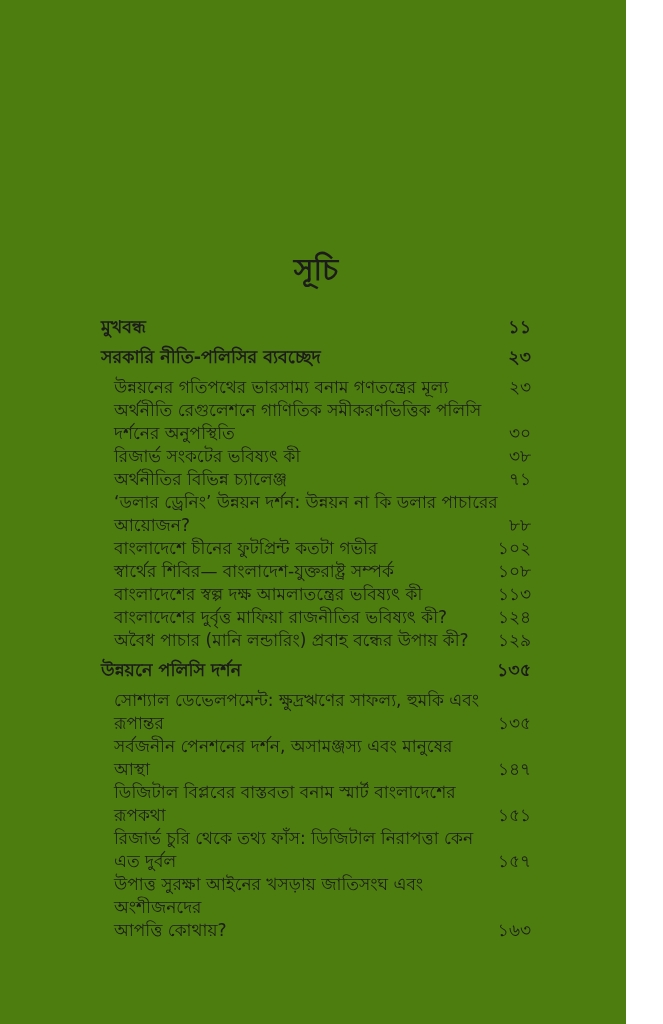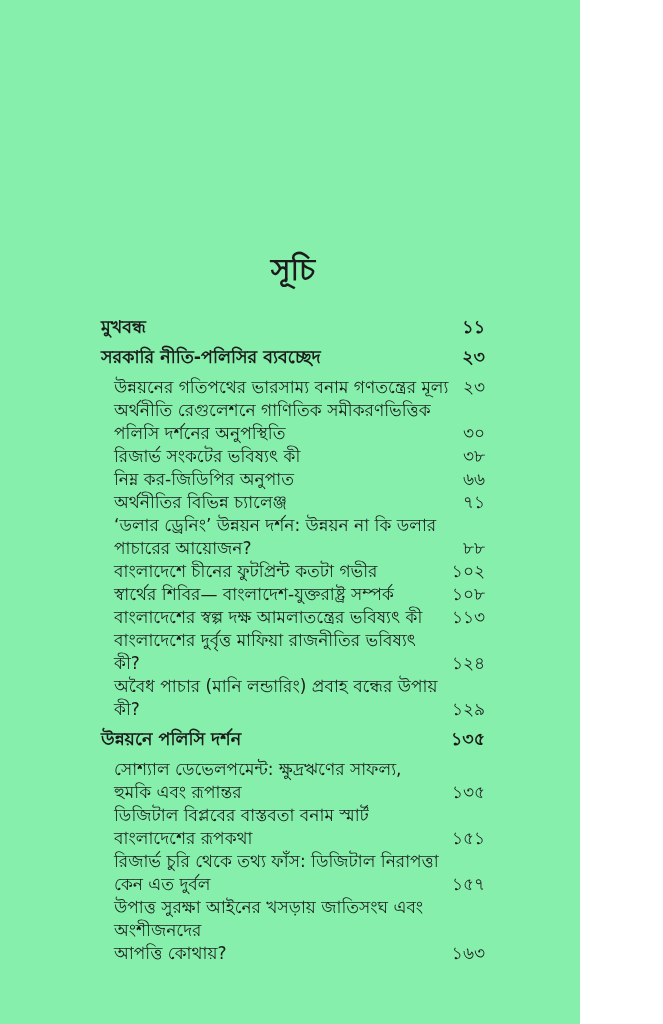--- a/index.html
+++ b/index.html
@@ -7,24 +7,24 @@
     width: 663px;
     height: 1024px;
     background: #ffffff;
     color: #1b1b1b;
     font-family: "DejaVu Sans", "Liberation Sans", sans-serif;
     overflow: hidden;
     -webkit-font-smoothing: antialiased;
   }
   .page {
     box-sizing: border-box;
-    width: 580px;
+    width: 626px;
     height: 1024px;
     padding: 252px 95px 0 101px;
-    background: #86efac;
+    background: #4d7c0f;
   }
   .toc-title {
     text-align: center;
     font-weight: 700;
     font-size: 30px;
     line-height: 36px;
     margin: 0 0 28px 0;
   }
   .toc-list {
     font-size: 17px;
@@ -74,24 +74,20 @@
       </div>
       <div class="toc-row item">
         <span class="toc-label">অর্থনীতি রেগুলেশনে গাণিতিক সমীকরণভিত্তিক পলিসি দর্শনের অনুপস্থিতি</span>
         <span class="toc-page">৩০</span>
       </div>
       <div class="toc-row item">
         <span class="toc-label">রিজার্ভ সংকটের ভবিষ্যৎ কী</span>
         <span class="toc-page">৩৮</span>
       </div>
       <div class="toc-row item">
-        <span class="toc-label">নিম্ন কর-জিডিপির অনুপাত</span>
-        <span class="toc-page">৬৬</span>
-      </div>
-      <div class="toc-row item">
         <span class="toc-label">অর্থনীতির বিভিন্ন চ্যালেঞ্জ</span>
         <span class="toc-page">৭১</span>
       </div>
       <div class="toc-row item">
         <span class="toc-label">‘ডলার ড্রেনিং’ উন্নয়ন দর্শন: উন্নয়ন না কি ডলার পাচারের আয়োজন?</span>
         <span class="toc-page">৮৮</span>
       </div>
       <div class="toc-row item">
         <span class="toc-label">বাংলাদেশে চীনের ফুটপ্রিন্ট কতটা গভীর</span>
         <span class="toc-page">১০২</span>
@@ -114,20 +110,24 @@
       </div>
       <div class="toc-row section">
         <span class="toc-label">উন্নয়নে পলিসি দর্শন</span>
         <span class="toc-page">১৩৫</span>
       </div>
       <div class="toc-row item">
         <span class="toc-label">সোশ্যাল ডেভেলপমেন্ট: ক্ষুদ্রঋণের সাফল্য, হুমকি এবং রূপান্তর</span>
         <span class="toc-page">১৩৫</span>
       </div>
       <div class="toc-row item">
+        <span class="toc-label">সর্বজনীন পেনশনের দর্শন, অসামঞ্জস্য এবং মানুষের আস্থা</span>
+        <span class="toc-page">১৪৭</span>
+      </div>
+      <div class="toc-row item">
         <span class="toc-label">ডিজিটাল বিপ্লবের বাস্তবতা বনাম স্মার্ট বাংলাদেশের রূপকথা</span>
         <span class="toc-page">১৫১</span>
       </div>
       <div class="toc-row item">
         <span class="toc-label">রিজার্ভ চুরি থেকে তথ্য ফাঁস: ডিজিটাল নিরাপত্তা কেন এত দুর্বল</span>
         <span class="toc-page">১৫৭</span>
       </div>
       <div class="toc-row item">
         <span class="toc-label">উপাত্ত সুরক্ষা আইনের খসড়ায় জাতিসংঘ এবং অংশীজনদের
 আপত্তি কোথায়?</span>

